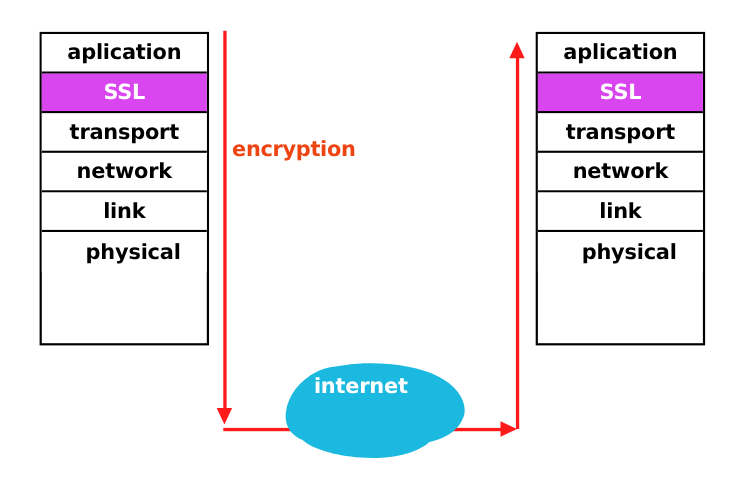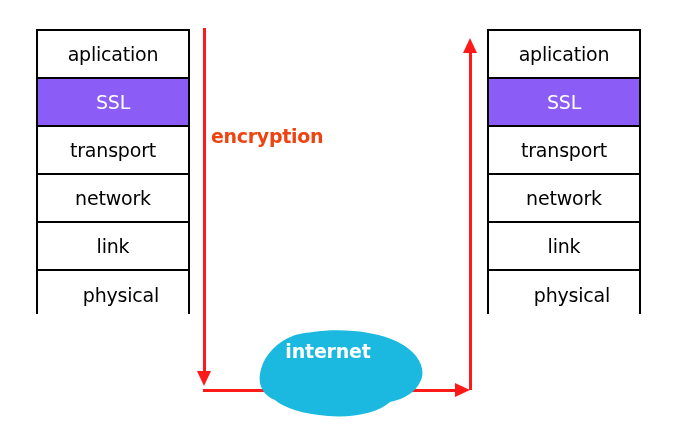--- a/index.html
+++ b/index.html
@@ -26,38 +26,38 @@
     height: 285px;
     border: 2px solid #000000;
     box-sizing: border-box;
     background: #ffffff;
   }
   #stack-left  { left: 36px; }
   #stack-right { left: 487px; }
 
   .layer {
     position: relative;
-    height: 48px;
+    height: 36px;
     box-sizing: border-box;
     border-bottom: 2px solid #000000;
     display: flex;
     align-items: center;
     justify-content: center;
     background: #ffffff;
     color: #000000;
     font-size: 19px;
-    font-weight: normal;
+    font-weight: bold;
     letter-spacing: -0.2px;
   }
   .layer:last-child {
     border-bottom: none;
     padding-left: 16px;
   }
   .layer.highlight {
-    background: #8b5cf6;
+    background: #d946ef;
     color: #ffffff;
   }
 
   
   .v-line {
     position: absolute;
     width: 3px;
     background: #FF1A1A;
   }
   #arrow-down-line {

